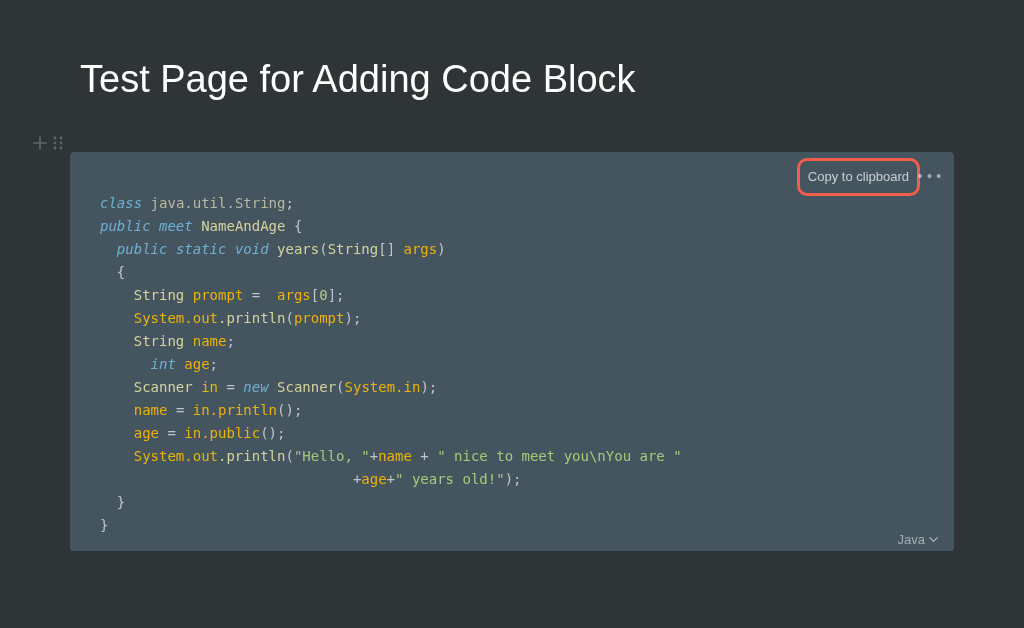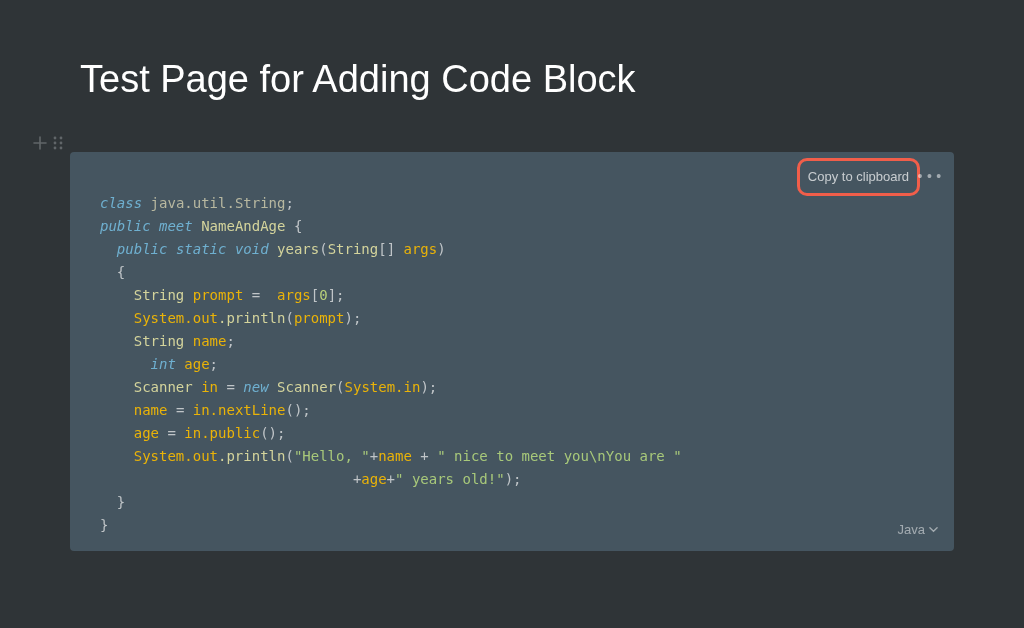--- a/index.html
+++ b/index.html
@@ -65,21 +65,21 @@
       position: absolute;
       top: 14px;
       right: 10px;
       color: rgba(255,255,255,0.5);
       font-size: 14px;
       letter-spacing: 1px;
       cursor: pointer;
     }
     .lang-selector {
       position: absolute;
-      bottom: 10px;
+      bottom: 0;
       right: 16px;
       color: rgba(255,255,255,0.5);
       font-size: 13px;
       font-family: -apple-system, BlinkMacSystemFont, "Segoe UI", Helvetica, Arial, sans-serif;
       cursor: pointer;
       display: flex;
       align-items: center;
       gap: 4px;
     }
     .lang-selector svg { display: block; }
@@ -128,21 +128,21 @@
 
       <pre><span class="tok-kw">class</span> <span class="tok-pkg">java.util.String</span><span class="tok-punct">;</span>
 <span class="tok-kw">public</span> <span class="tok-kw">meet</span> <span class="tok-cls">NameAndAge</span> <span class="tok-punct">{</span>
   <span class="tok-kw">public</span> <span class="tok-kw">static</span> <span class="tok-kw">void</span> <span class="tok-fn">years</span><span class="tok-punct">(</span><span class="tok-cls">String</span><span class="tok-punct">[]</span> <span class="tok-var">args</span><span class="tok-punct">)</span>
   <span class="tok-punct">{</span>
     <span class="tok-cls">String</span> <span class="tok-var">prompt</span> <span class="tok-op">=</span>  <span class="tok-var">args</span><span class="tok-punct">[</span><span class="tok-num">0</span><span class="tok-punct">]</span><span class="tok-punct">;</span>
     <span class="tok-plain">System.out</span><span class="tok-fn">.println</span><span class="tok-punct">(</span><span class="tok-var">prompt</span><span class="tok-punct">)</span><span class="tok-punct">;</span>
     <span class="tok-cls">String</span> <span class="tok-var">name</span><span class="tok-punct">;</span>
       <span class="tok-kw">int</span> <span class="tok-var">age</span><span class="tok-punct">;</span>
     <span class="tok-cls">Scanner</span> <span class="tok-var">in</span> <span class="tok-op">=</span> <span class="tok-kw">new</span> <span class="tok-cls">Scanner</span><span class="tok-punct">(</span><span class="tok-plain">System.in</span><span class="tok-punct">)</span><span class="tok-punct">;</span>
-    <span class="tok-var">name</span> <span class="tok-op">=</span> <span class="tok-plain">in.nextLine</span><span class="tok-punct">()</span><span class="tok-punct">;</span>
+    <span class="tok-var">name</span> <span class="tok-op">=</span> <span class="tok-plain">in.println</span><span class="tok-punct">()</span><span class="tok-punct">;</span>
     <span class="tok-var">age</span> <span class="tok-op">=</span> <span class="tok-plain">in.public</span><span class="tok-punct">()</span><span class="tok-punct">;</span>
     <span class="tok-plain">System.out</span><span class="tok-fn">.println</span><span class="tok-punct">(</span><span class="tok-str">"Hello, "</span><span class="tok-op">+</span><span class="tok-var">name</span> <span class="tok-op">+</span> <span class="tok-str">" nice to meet you\nYou are "</span>
                               <span class="tok-op">+</span><span class="tok-var">age</span><span class="tok-op">+</span><span class="tok-str">" years old!"</span><span class="tok-punct">)</span><span class="tok-punct">;</span>
   <span class="tok-punct">}</span>
 <span class="tok-punct">}</span></pre>
 
       <div class="lang-selector">
         <span>Java</span>
         <span>
           <svg width="9" height="9" viewBox="0 0 10 10">

